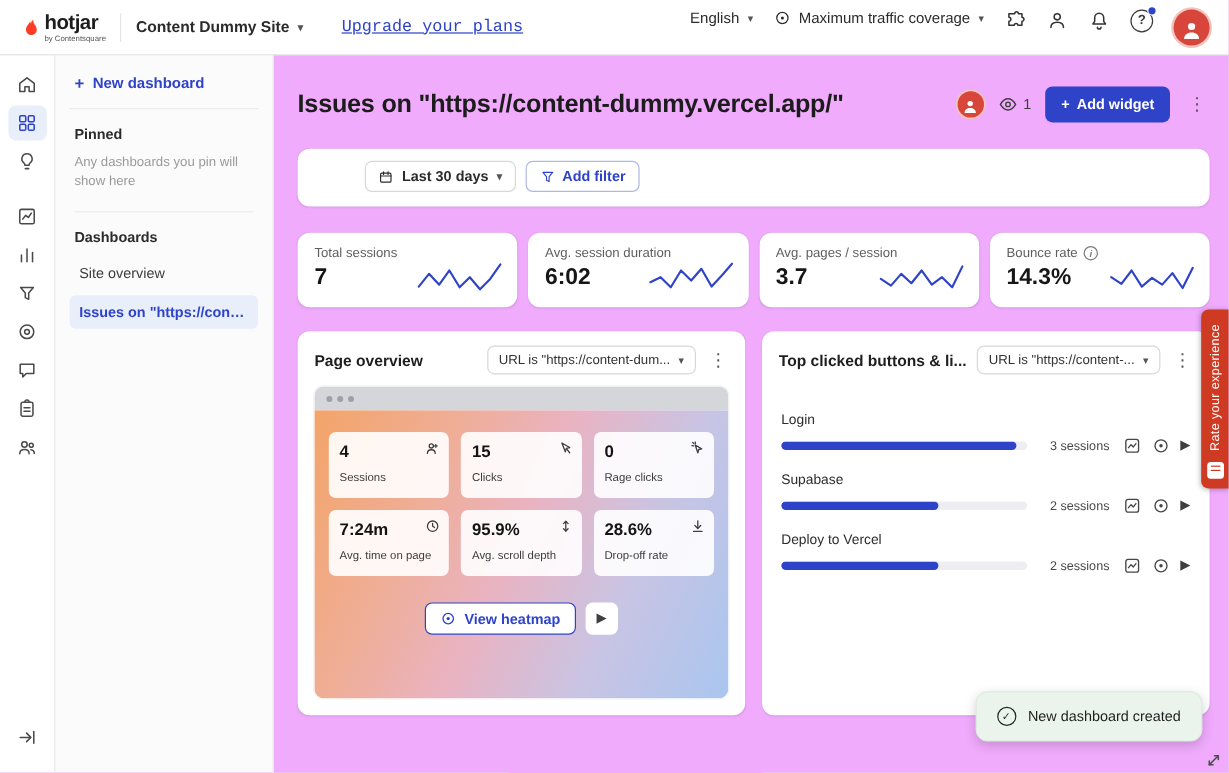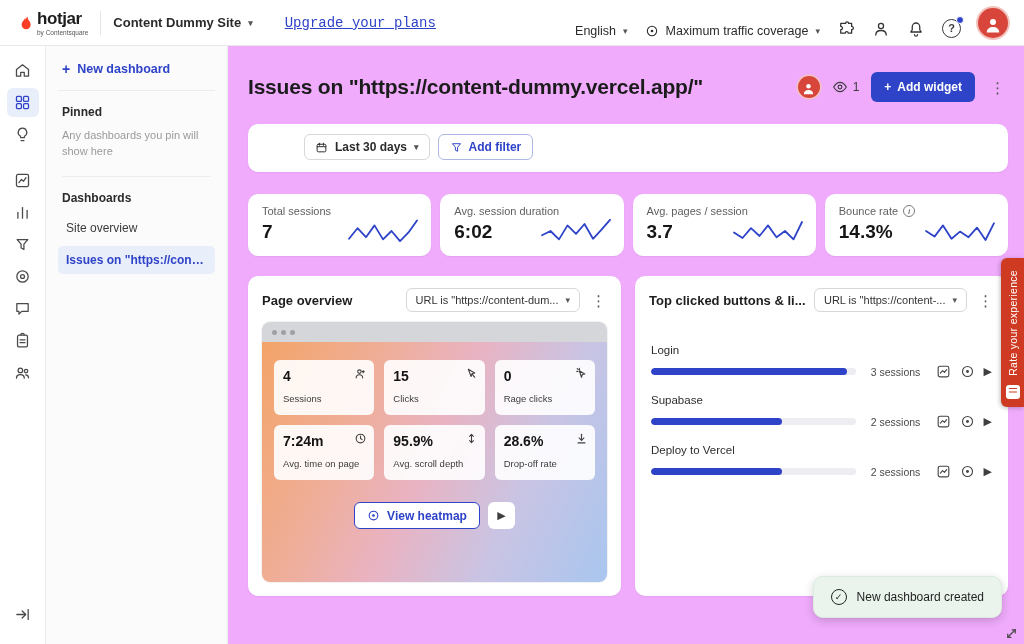--- a/index.html
+++ b/index.html
@@ -13,21 +13,21 @@
 
   
   .topbar { height:46px; background:#fff; border-bottom:1px solid #e8e8e8; display:flex; align-items:center; padding:0 16px; gap:12px; position:relative; z-index:20; }
   .logo { display:flex; align-items:center; gap:3px; }
   .logo-name { font-weight:bold; font-size:17px; color:#1d1d1d; letter-spacing:-0.4px; line-height:1; }
   .logo-sub { font-size:6.5px; color:#555; margin-top:2px; }
   .vdiv { width:1px; height:24px; background:#e4e4e4; }
   .site-select { display:flex; align-items:center; gap:7px; font-size:13px; color:#2b2b2b; font-weight:bold; }
   .chev { font-size:9px; color:#555; }
   .upgrade { font-size:14px; color:var(--accent); text-decoration:underline; margin-left:20px;font-family:Liberation Mono, monospace; }
-  .topbar-right { margin-left:auto; display:flex; align-items:flex-end; gap:17px; }
+  .topbar-right { margin-left:auto; display:flex; align-items:flex-start; gap:17px; }
   .lang-select, .traffic-select { display:flex; align-items:center; gap:7px; font-size:12.5px; color:#2b2b2b; }
   .tb-icon { color:#333; position:relative; }
   .help { width:19px; height:19px; border:1.7px solid #3a3a3a; border-radius:50%; display:flex; align-items:center; justify-content:center; font-size:11px; font-weight:bold; color:#3a3a3a; font-style:normal; }
   .help-wrap { position:relative; }
   .help-dot { position:absolute; top:-3px; right:-3px; width:8px; height:8px; background:var(--accent); border-radius:50%; border:1.5px solid #fff; }
   .avatar { width:30px; height:30px; border-radius:50%; background:#d8453a; color:#fff; display:flex; align-items:center; justify-content:center; overflow:hidden; box-shadow:0 0 0 2px #f2c4be; }
   .avatar svg { width:20px; height:20px; margin-top:4px; }
 
   
   .body { display:flex; height:598px; }
@@ -104,21 +104,21 @@
   .btn-heatmap svg { width:13px; height:13px; }
   .btn-play { width:27px; height:27px; background:#fff; border-radius:6px; border:none; display:flex; align-items:center; justify-content:center; color:#4a4a4a; font-size:10px; }
 
   
   .click-rows { padding:24px 16px 0; }
   .click-row { margin-bottom:15px; }
   .click-label { font-size:11.5px; color:#2d2d2d; margin-bottom:8px; }
   .click-line { display:flex; align-items:center; gap:11px; }
   .bar-track { flex:1; height:7px; background:#ededf2; border-radius:4px; overflow:hidden; }
   .bar-fill { height:100%; background:var(--accent); border-radius:4px; }
-  .sessions-text { font-size:10.5px; color:#4a4a4a; width:58px; text-align:center; white-space:nowrap; }
+  .sessions-text { font-size:10.5px; color:#4a4a4a; width:58px; text-align:right; white-space:nowrap; }
   .row-actions { display:flex; gap:9px; align-items:center; color:#454545; }
   .row-actions svg { width:15px; height:15px; }
   .play-glyph { font-size:11px; color:#3f3f3f; line-height:1; }
 
   
   .rate-tab { position:absolute; right:0; top:258px; width:23px; background:#cf3a22; border-radius:6px 0 0 6px; display:flex; flex-direction:column; align-items:center; padding:12px 0 8px; gap:9px; z-index:30; box-shadow:-1px 1px 4px rgba(0,0,0,.25); }
   .rate-text { writing-mode:vertical-rl; transform:rotate(180deg); color:#fff; font-size:10.5px; letter-spacing:.3px; white-space:nowrap; }
   .rate-icon { width:14px; height:14px; background:#fff; border-radius:3px; position:relative; flex-shrink:0; }
   .rate-icon::after { content:""; position:absolute; left:3px; right:3px; top:3.5px; border-top:1.6px solid #cf3a22; box-shadow:0 3.5px 0 #cf3a22; }
 

